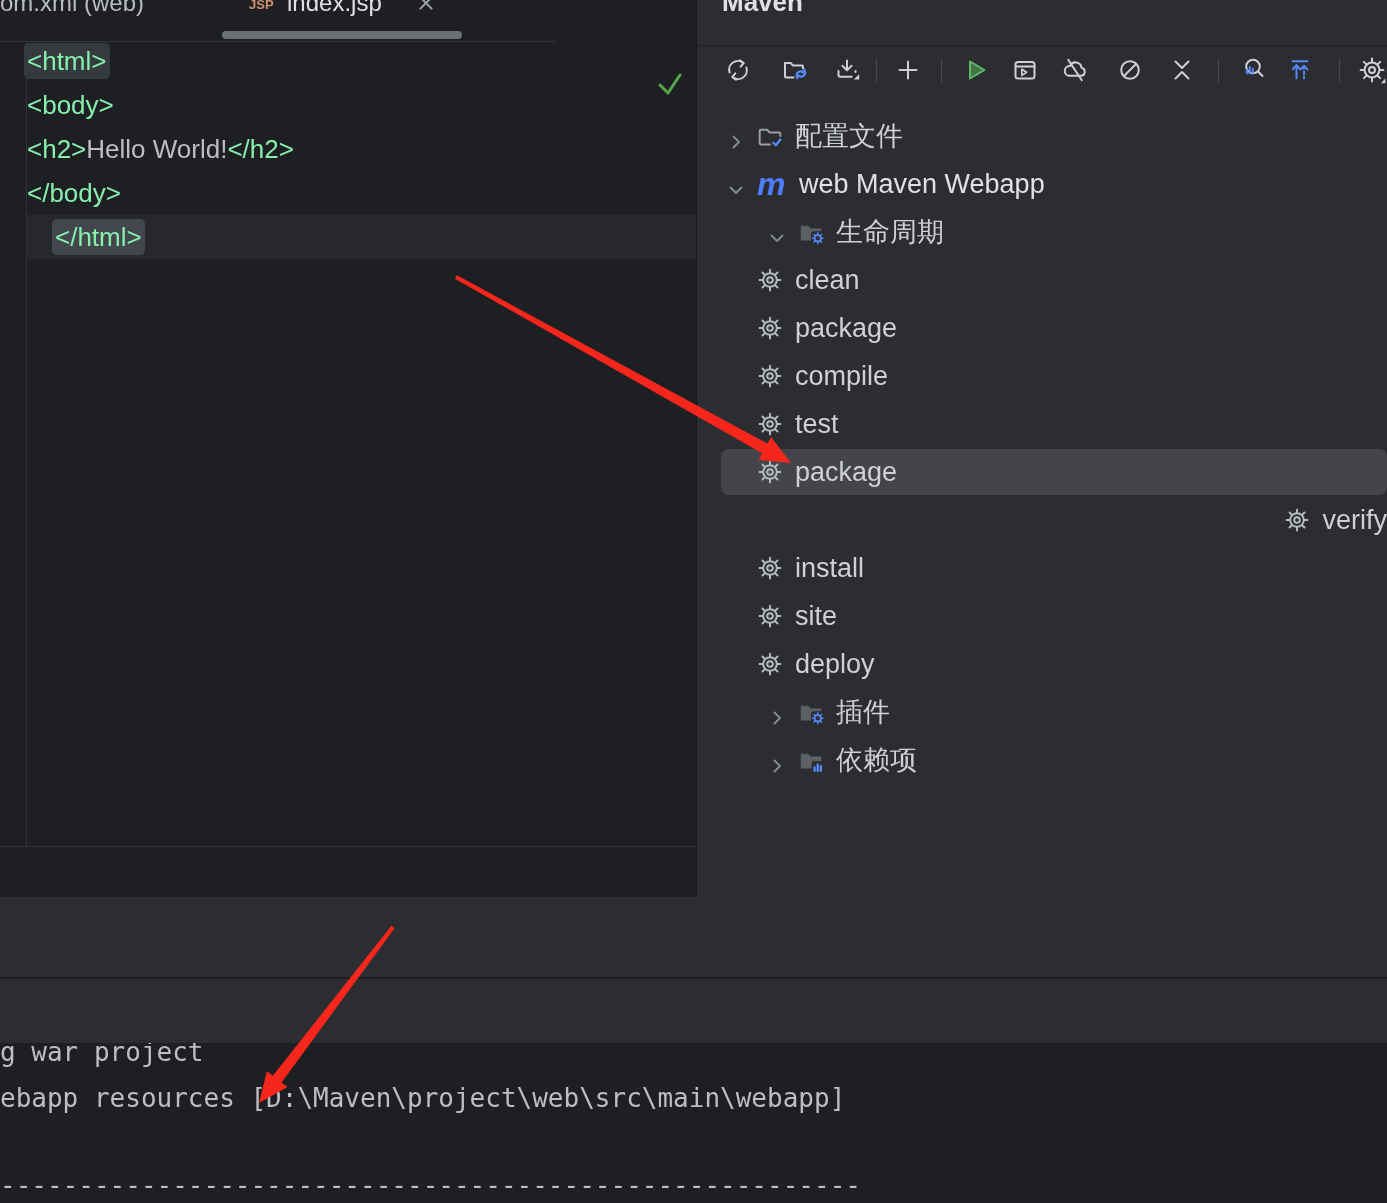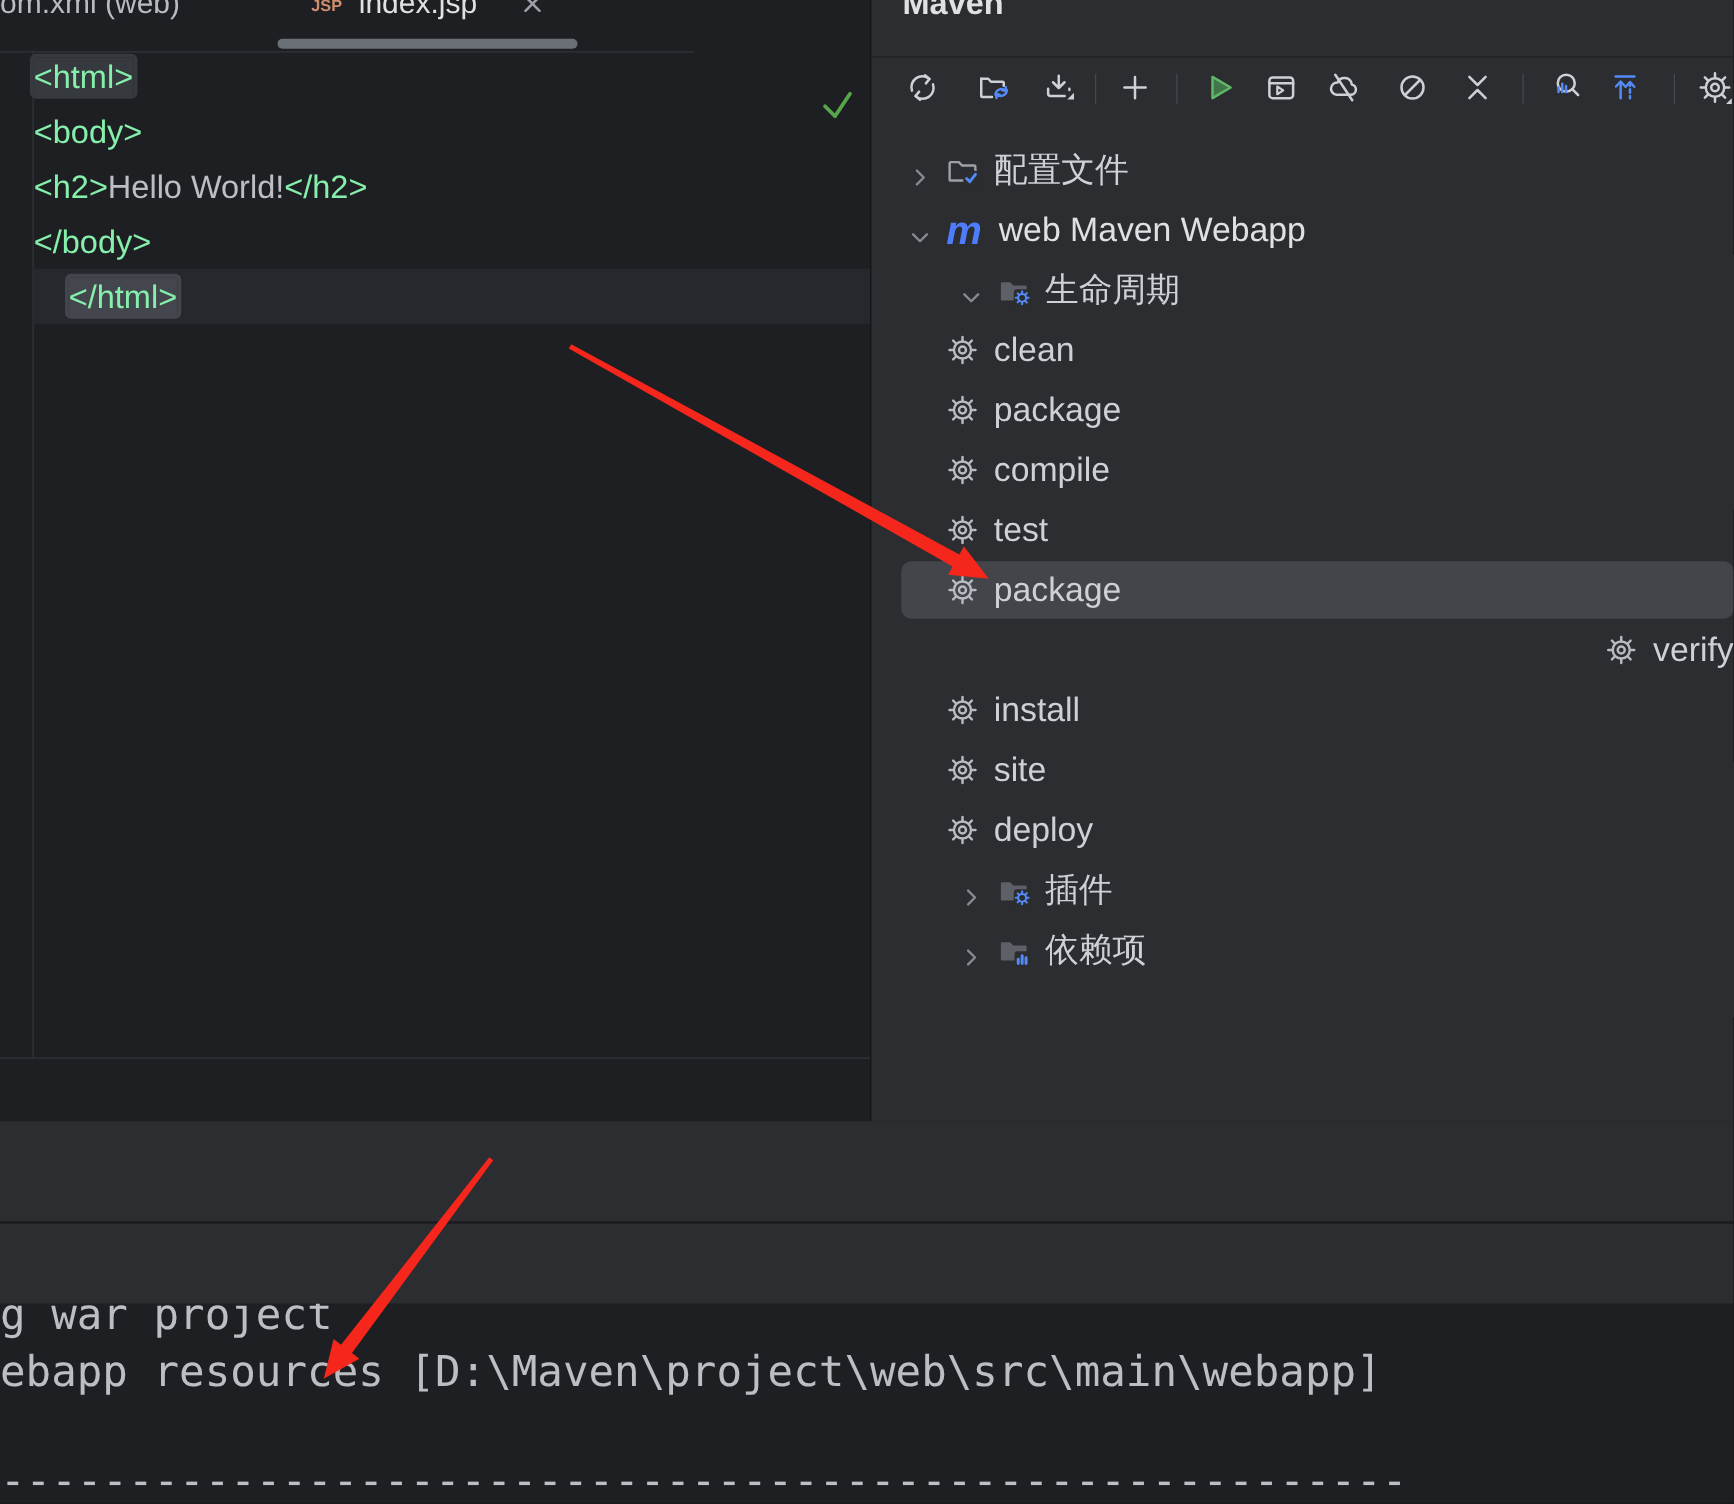--- a/index.html
+++ b/index.html
@@ -61,21 +61,21 @@
   .projlabel{color:#dfe1e5;}
   .selpill{position:absolute;left:24px;right:0;top:1px;bottom:1px;background:#43454a;border-radius:8px;z-index:0;}
   .trow>*{z-index:1;}
 
   
   #vdivider{left:696px;top:0;width:1px;height:897px;background:#161719;}
   #band1{left:0;top:897px;width:1387px;height:80px;background:#2b2d30;}
   #bandsep{left:0;top:977px;width:1387px;height:2px;background:#1c1d20;}
   #band2{left:0;top:979px;width:1387px;height:64px;background:#2b2d30;}
   #console{left:0;top:1043px;width:1387px;height:160px;background:#1e1f22;overflow:hidden;}
-  .cline{position:absolute;left:0;font-size:34px;line-height:30px;color:#bcbec4;white-space:pre;}
+  .cline{position:absolute;left:0;font-size:26px;line-height:30px;color:#bcbec4;white-space:pre;}
   .clink{color:#548af7;text-decoration:underline;text-underline-offset:5px;cursor:pointer;}
 
   #arrows{left:0;top:0;width:1387px;height:1203px;z-index:40;pointer-events:none;}
 </style>
 </head>
 <body>
 
 <div id="page">
 
   <div id="tabbar" class="abs">

